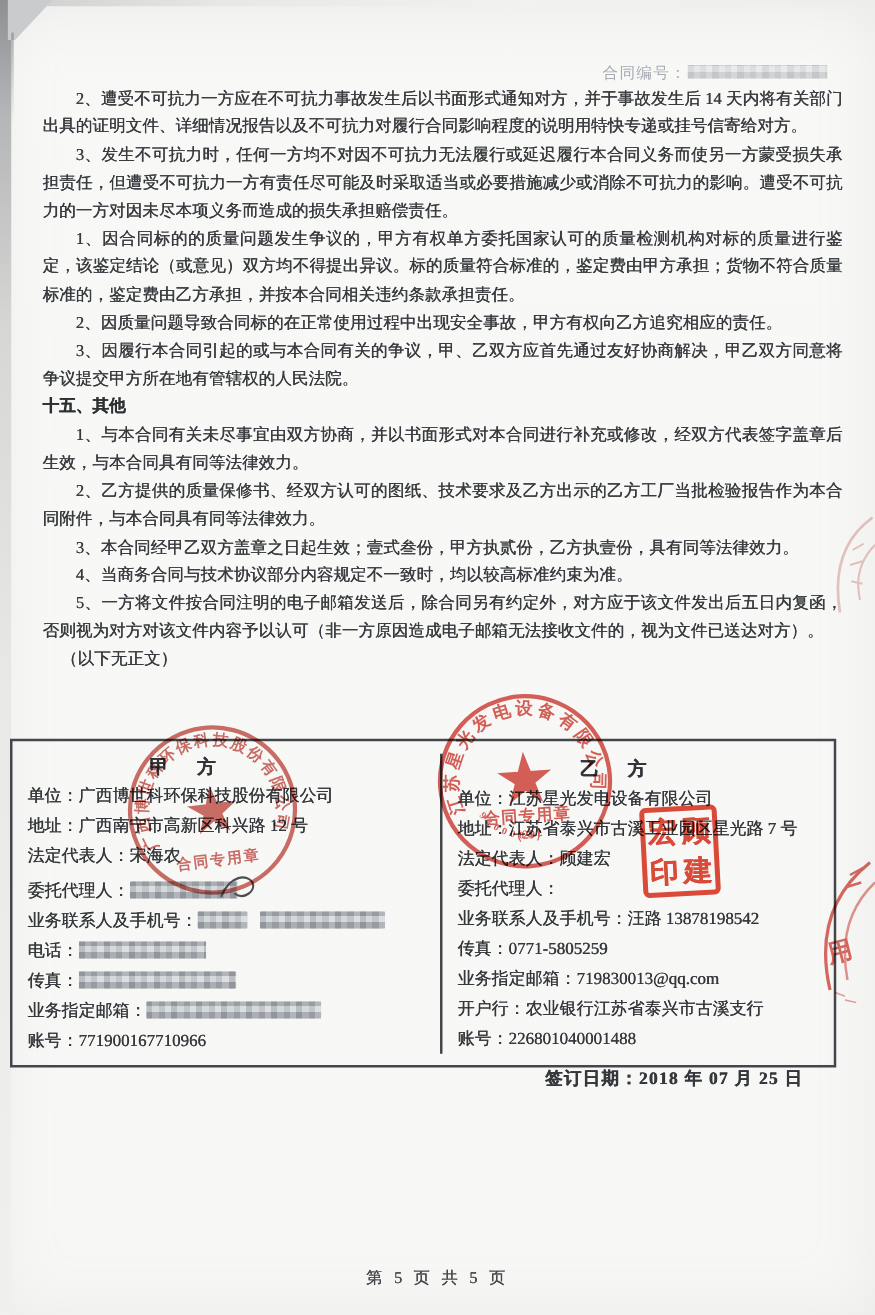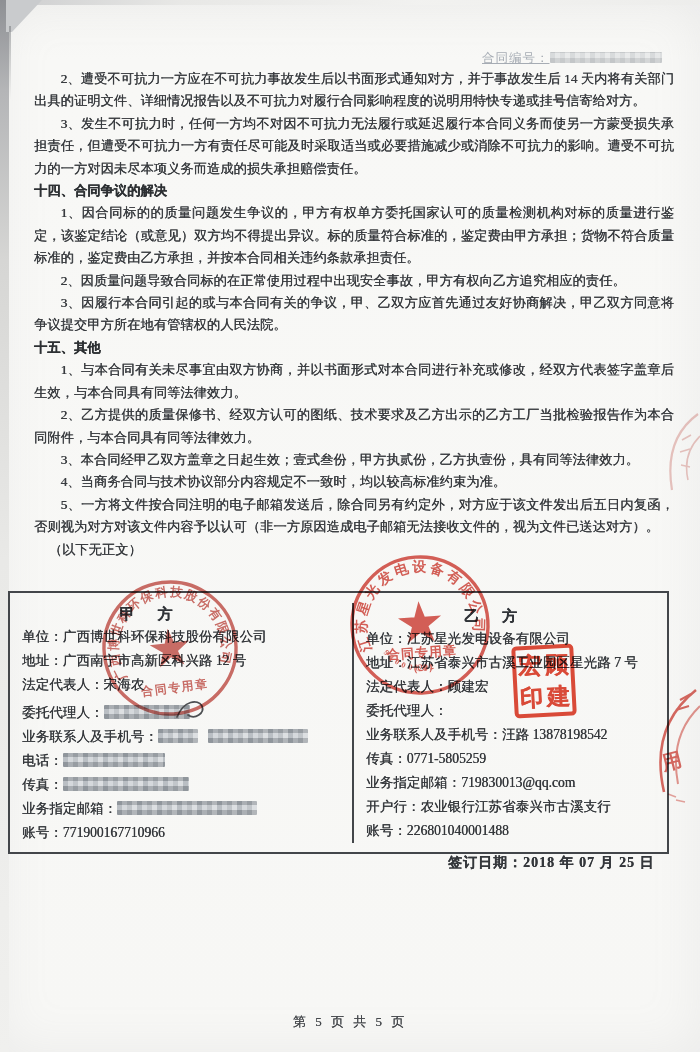--- a/index.html
+++ b/index.html
@@ -14,21 +14,21 @@
     background:linear-gradient(180deg,#8e9094 0,#b4b5b7 90px,#d6d6d4 260px,#e9e9e7 560px,#f0f0ee 100%);}
   .edge-top{position:absolute;left:0;top:0;width:100%;height:5px;
     background:linear-gradient(90deg,#c3c4c6 0,#e6e6e4 180px,#f2f2f0 420px,#ededeb 100%);opacity:.8;}
   .corner-fold{position:absolute;left:6px;top:0;width:42px;height:34px;
     background:linear-gradient(128deg,#c9cbcd 55%,#95989b 94%,#7b7e81 100%);
     clip-path:polygon(0 0,36px 0,6px 32px,0 32px);}
   .paper-edge-line{position:absolute;left:9px;top:26px;width:2px;height:74px;
     background:linear-gradient(180deg,rgba(120,123,126,.55),rgba(150,153,156,0));}
   
   .contract-no{position:absolute;left:482px;top:50px;font-size:12.5px;color:#a6acb4;
-    letter-spacing:1px;white-space:nowrap;text-decoration:underline;}
+    letter-spacing:1px;white-space:nowrap;}
   .doc{position:absolute;left:34px;top:68px;width:640px;font-size:13.3px;line-height:22.4px;
     color:#383b3f;text-align:justify;text-shadow:.3px 0 0 currentColor;}
   .doc p{margin:0;text-indent:2em;}
   .doc p.sec-title{font-weight:700;text-indent:0;color:#2d3033;}
   .doc p.closing{text-indent:1.1em;}
   
   .redacted{display:inline-block;height:14px;vertical-align:-2px;border-radius:1px;
     background:
       repeating-linear-gradient(0deg,rgba(88,94,100,.30) 0 5px,rgba(232,234,236,.28) 5px 10px),
       repeating-linear-gradient(90deg,#a8aeb4 0 5px,#ced2d6 5px 10px,#b3b8bd 10px 15px,#d8dbde 15px 20px);}
@@ -39,21 +39,21 @@
     border:2px solid #43464a;display:flex;background:transparent;align-items:center;}
   .cell{box-sizing:border-box;padding:2px 0 0 12px;overflow:hidden;}
   .cell.a{width:342px;}
   .cell.b{flex:1;border-left:2px solid #43464a;}
   .cell-header{font-size:15px;font-weight:700;letter-spacing:4px;text-align:center;
     line-height:22px;color:#313439;text-shadow:.3px 0 0 currentColor;}
   .cell.a .cell-header{padding-right:78px;}
   .cell.b .cell-header{padding-right:48px;}
   .trow{font-size:13.6px;line-height:24px;white-space:nowrap;color:#35383c;
     text-shadow:.3px 0 0 currentColor;}
-  .sign-date{position:absolute;left:448px;top:854px;font-size:14px;font-weight:600;
+  .sign-date{position:absolute;left:436px;top:854px;font-size:14px;font-weight:600;
     color:#34373b;letter-spacing:1px;text-shadow:.3px 0 0 currentColor;}
   .page-footer{position:absolute;left:0;top:1013px;width:100%;text-align:center;
     font-size:13px;letter-spacing:3px;color:#46494d;text-shadow:.2px 0 0 currentColor;}
   
   .stamp{position:absolute;mix-blend-mode:multiply;pointer-events:none;}
   .stamp text{fill:#c0463e;font-weight:600;font-family:"Liberation Serif",serif;}
   .stamp.b text{fill:#d2453b;}
   .stamp.edge text{fill:#d2453b;}
   .name-seal{position:absolute;left:513px;top:645px;width:62px;height:72px;box-sizing:border-box;
     border:4px solid #de3d29;border-radius:5px;transform:rotate(-3deg);opacity:.92;
@@ -71,21 +71,20 @@
   <div class="corner-fold"></div>
   <div class="paper-edge-line"></div>
 
   <div class="contract-no">
     <span>合同编号：</span><span class="redacted light" style="width:112px"></span>
   </div>
 
   <div class="doc">
     <p>2、遭受不可抗力一方应在不可抗力事故发生后以书面形式通知对方，并于事故发生后 14 天内将有关部门出具的证明文件、详细情况报告以及不可抗力对履行合同影响程度的说明用特快专递或挂号信寄给对方。</p>
     <p>3、发生不可抗力时，任何一方均不对因不可抗力无法履行或延迟履行本合同义务而使另一方蒙受损失承担责任，但遭受不可抗力一方有责任尽可能及时采取适当或必要措施减少或消除不可抗力的影响。遭受不可抗力的一方对因未尽本项义务而造成的损失承担赔偿责任。</p>
-    <p class="sec-title">十四、合同争议的解决</p>
     <p>1、因合同标的的质量问题发生争议的，甲方有权单方委托国家认可的质量检测机构对标的质量进行鉴定，该鉴定结论（或意见）双方均不得提出异议。标的质量符合标准的，鉴定费由甲方承担；货物不符合质量标准的，鉴定费由乙方承担，并按本合同相关违约条款承担责任。</p>
     <p>2、因质量问题导致合同标的在正常使用过程中出现安全事故，甲方有权向乙方追究相应的责任。</p>
     <p>3、因履行本合同引起的或与本合同有关的争议，甲、乙双方应首先通过友好协商解决，甲乙双方同意将争议提交甲方所在地有管辖权的人民法院。</p>
     <p class="sec-title">十五、其他</p>
     <p>1、与本合同有关未尽事宜由双方协商，并以书面形式对本合同进行补充或修改，经双方代表签字盖章后生效，与本合同具有同等法律效力。</p>
     <p>2、乙方提供的质量保修书、经双方认可的图纸、技术要求及乙方出示的乙方工厂当批检验报告作为本合同附件，与本合同具有同等法律效力。</p>
     <p>3、本合同经甲乙双方盖章之日起生效；壹式叁份，甲方执贰份，乙方执壹份，具有同等法律效力。</p>
     <p>4、当商务合同与技术协议部分内容规定不一致时，均以较高标准约束为准。</p>
     <p>5、一方将文件按合同注明的电子邮箱发送后，除合同另有约定外，对方应于该文件发出后五日内复函，否则视为对方对该文件内容予以认可（非一方原因造成电子邮箱无法接收文件的，视为文件已送达对方）。</p>
     <p class="closing">（以下无正文）</p>

